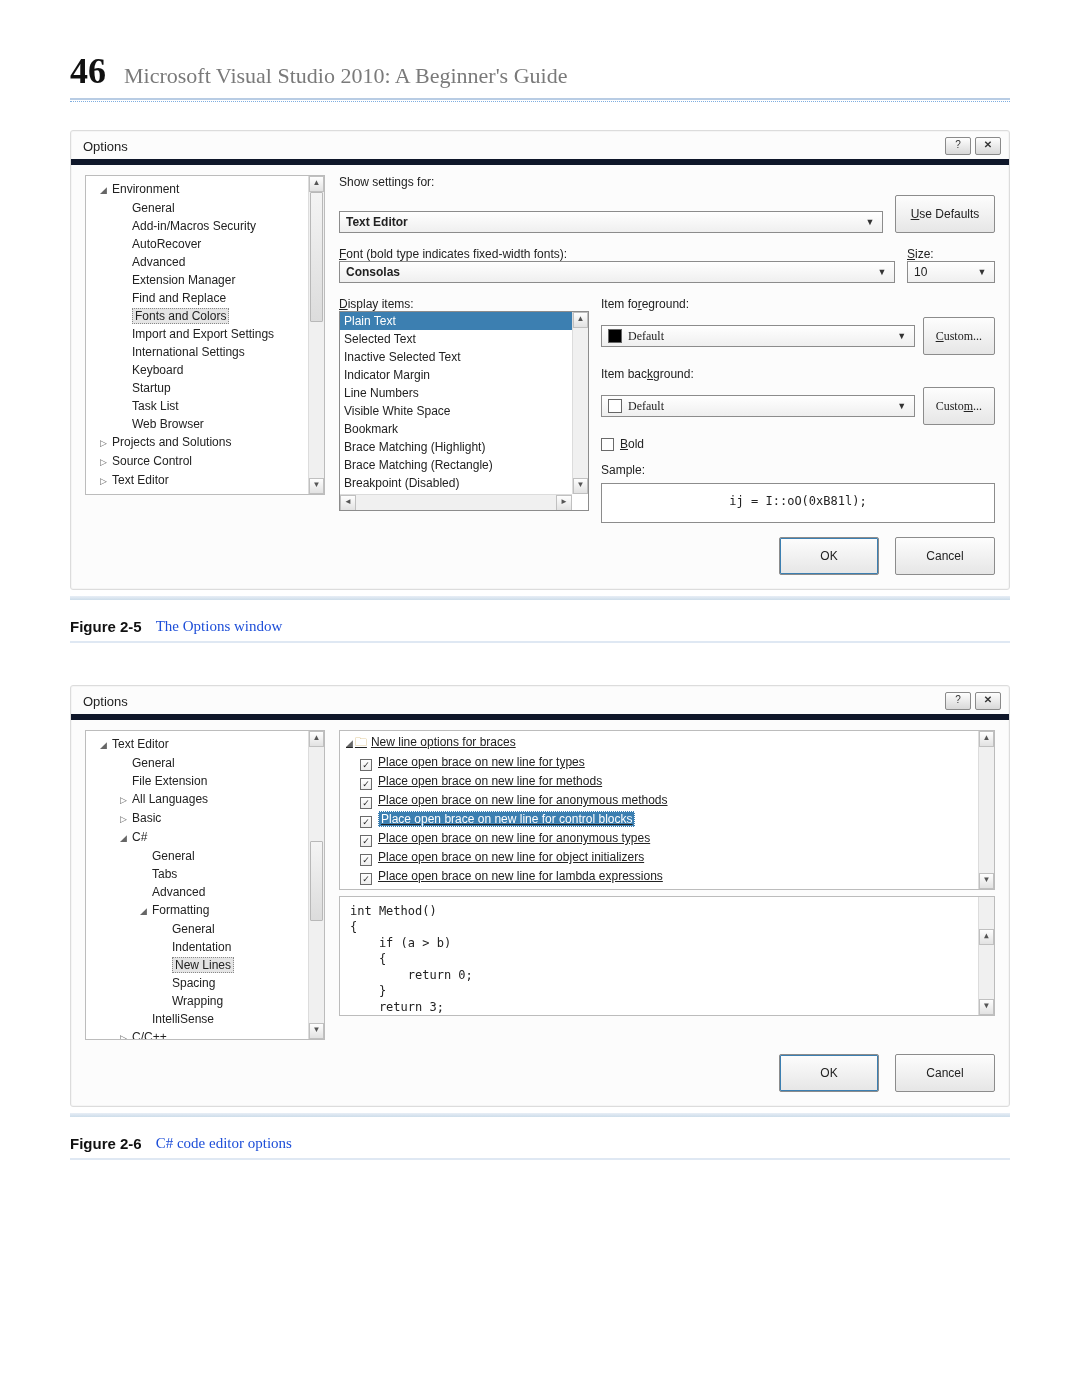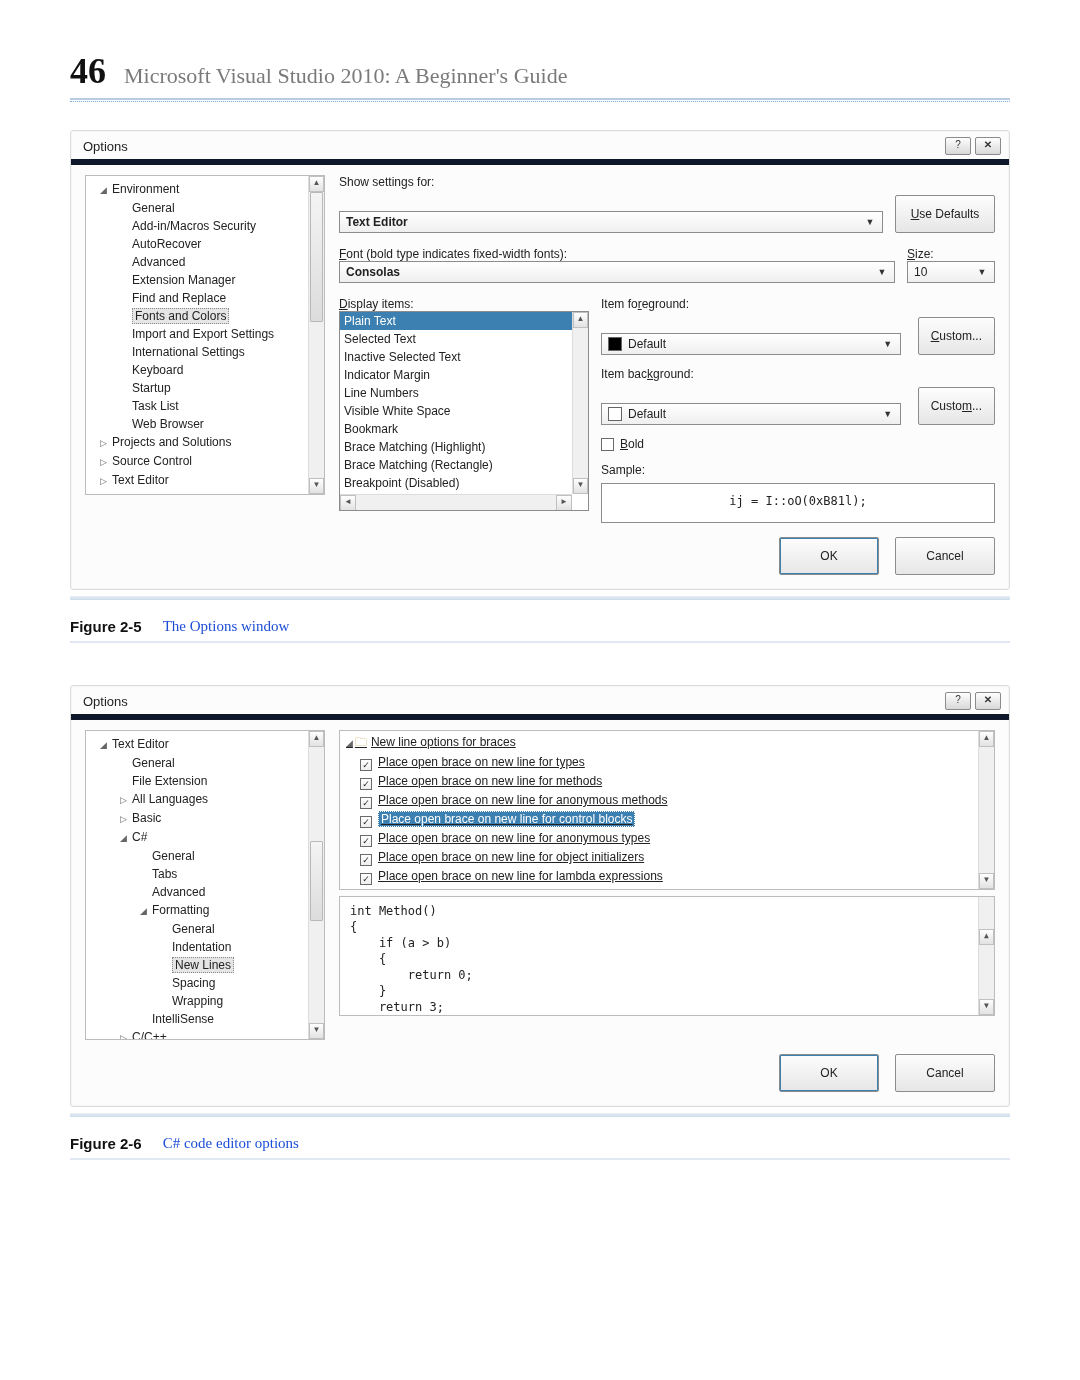--- a/index.html
+++ b/index.html
@@ -211,21 +211,21 @@
     display: flex;
     justify-content: space-between;
   }
   .listbox .list-vscroll {
     position: absolute;
     top: 0; right: 0; bottom: 16px;
     width: 16px;
     background: #f0f0f0;
     border-left: 1px solid #dcdcdc;
   }
-  .color-row { display: flex; align-items: flex-end; gap: 17px; margin-bottom: 6px; }
+  .color-row { display: flex; align-items: center; gap: 8px; margin-bottom: 6px; font-family: Liberation Serif, serif; }
   .color-swatch {
     width: 14px; height: 14px; border: 1px solid #666;
   }
   .swatch-black { background: #000; }
   .swatch-white { background: #fff; }
   .sample-box {
     border: 1px solid #8c8c8c;
     background: #fff;
     height: 40px;
     padding: 10px 12px;
@@ -238,21 +238,21 @@
   }
   .dialog-footer {
     display: flex;
     justify-content: flex-end;
     gap: 16px;
     padding: 14px 14px 0 14px;
   }
   .caption-row {
     display: flex;
     align-items: center;
-    gap: 21px;
+    gap: 14px;
     margin-top: 10px;
     padding-top: 8px;
   }
   .caption-sep-top {
     height: 4px;
     background: linear-gradient(#e8eef6,#cdddea);
     margin-top: 6px;
   }
   .caption-sep-bottom {
     height: 2px;

